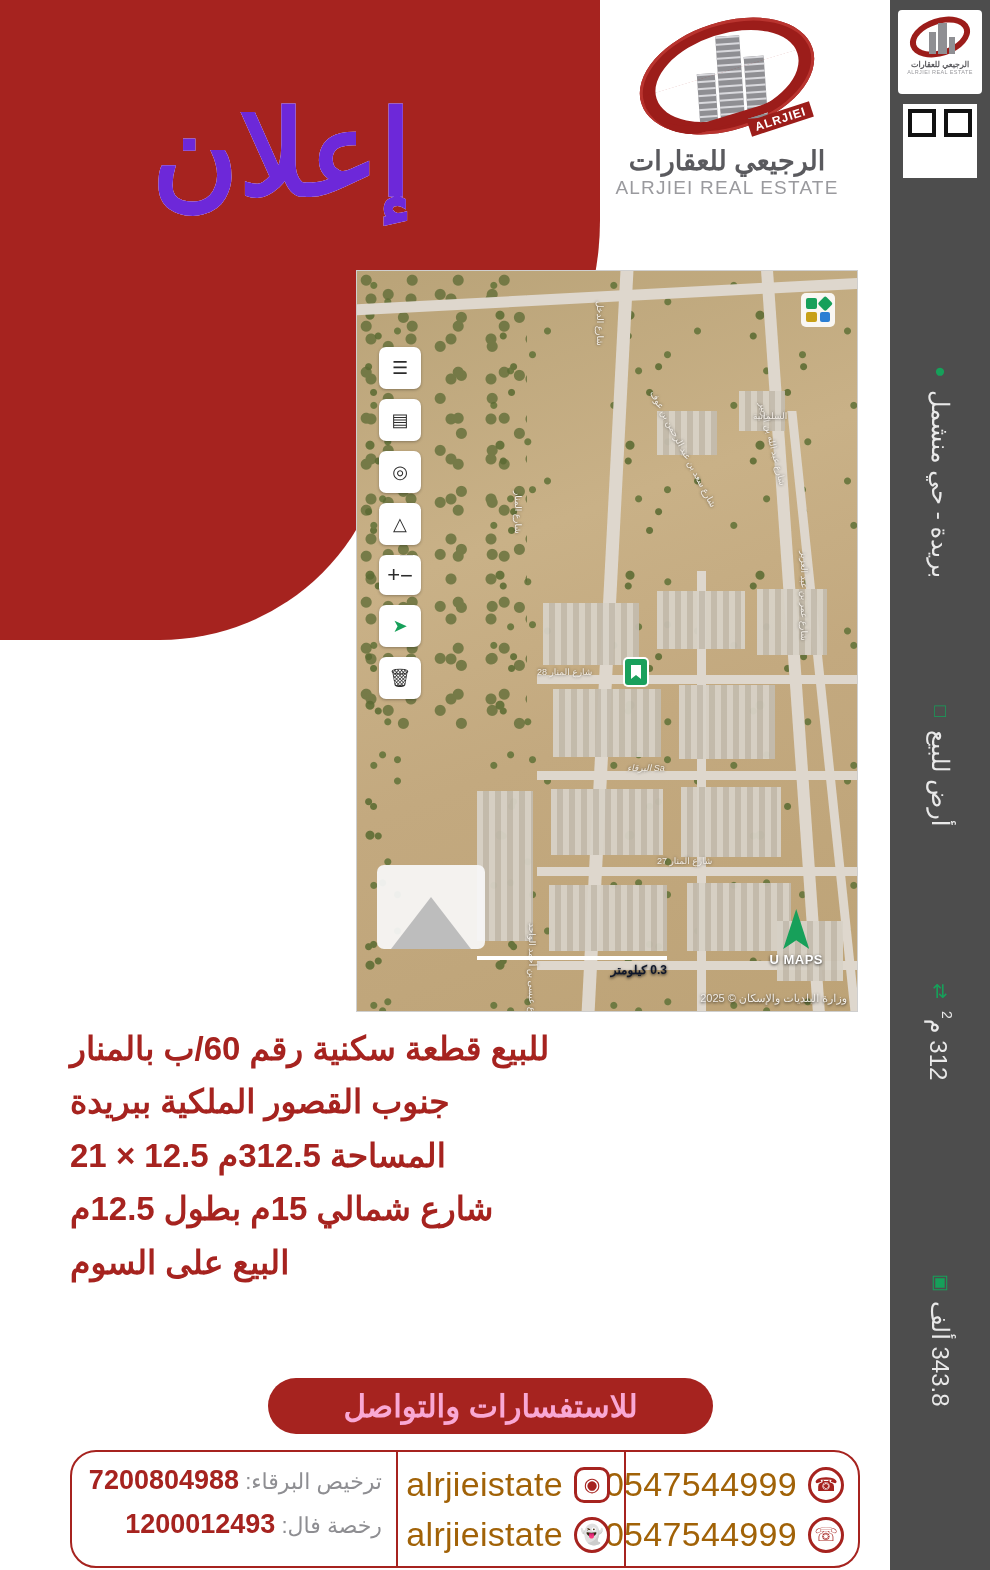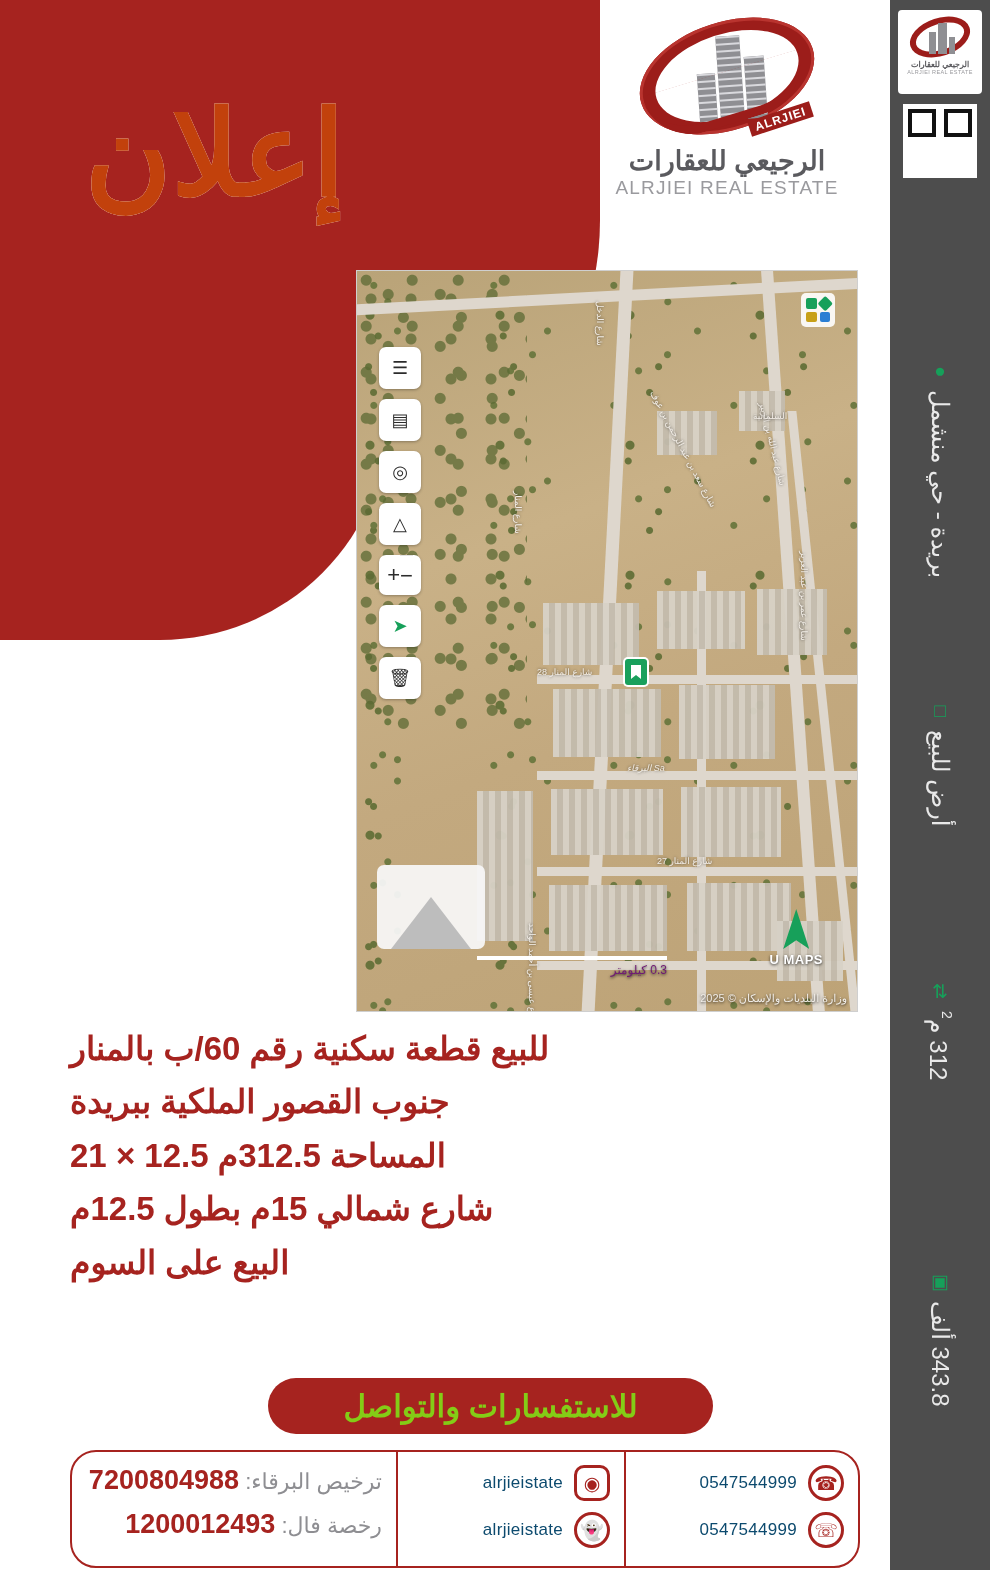--- a/index.html
+++ b/index.html
@@ -34,24 +34,24 @@
   }
   .red-blob-2 {
     position: absolute;
     left: -40px; top: -120px;
     width: 430px; height: 760px;
     background: #a6231f;
     border-radius: 0 0 230px 0;
   }
   .ad-word {
     position: absolute;
-    left: 45px; top: 95px;
+    left: 72px; top: 95px;
     width: 340px;
-    text-align: center;
-    color: #c2410c;
+    text-align: right;
+    color: #6d28d9;
     font-size: 118px;
     font-weight: bold;
     letter-spacing: -2px;
     line-height: 1;
     direction: rtl;
     text-shadow: 0 0 0 #fff;
   }
 
   
   .brand {
@@ -234,21 +234,21 @@
     overflow: hidden;
   }
   .scale-box:after {
     content: ""; position: absolute; left: 14px; bottom: 0;
     width: 0; height: 0;
     border-left: 40px solid transparent; border-right: 40px solid transparent;
     border-bottom: 52px solid #bdbdbd;
   }
   .scale-bar {
     position: absolute; left: 120px; bottom: 34px;
-    color: #701a75; font-size: 12px; font-weight: normal;
+    color: #0f172a; font-size: 12px; font-weight: bold;
     text-shadow: 0 1px 3px rgba(0,0,0,.8);
     direction: rtl;
   }
   .scale-bar .line {
     height: 4px; background: #ffffff; margin-bottom: 3px;
     border-left: 2px solid #fff; border-right: 2px solid #fff;
     width: 190px;
   }
   .map-credit {
     position: absolute; right: 10px; bottom: 6px;
@@ -273,21 +273,21 @@
     white-space: nowrap;
   }
 
   
   .contact-pill {
     position: absolute;
     left: 268px; top: 1378px;
     width: 445px; height: 56px;
     background: #a6231f;
     border-radius: 28px;
-    color: #84cc16;
+    color: #f9a8d4;
     font-size: 31px; font-weight: bold;
     display: flex; align-items: center; justify-content: center;
     direction: rtl;
   }
 
   
   .footer {
     position: absolute;
     left: 70px; top: 1450px;
     width: 790px; height: 118px;
@@ -312,21 +312,21 @@
     width: 36px; height: 36px; flex: 0 0 36px;
     border-radius: 50%;
     background: #ffffff;
     border: 3px solid #a6231f;
     color: #a6231f;
     display: flex; align-items: center; justify-content: center;
     font-size: 19px;
   }
   .ficon.sq { border-radius: 10px; }
   .ftxt {
-    color: #0c4a6e; font-size: 17px; letter-spacing: .3px;
+    color: #a16207; font-size: 34px; letter-spacing: .3px;
     direction: ltr;
   }
   .lic-row {
     text-align: right; color: #8e8e92; font-size: 22px;
     margin-bottom: 13px; direction: rtl; white-space: nowrap;
   }
   .lic-row b { color: #a6231f; font-size: 27px; direction: ltr; display: inline-block; }
 
   
   .sidebar {

